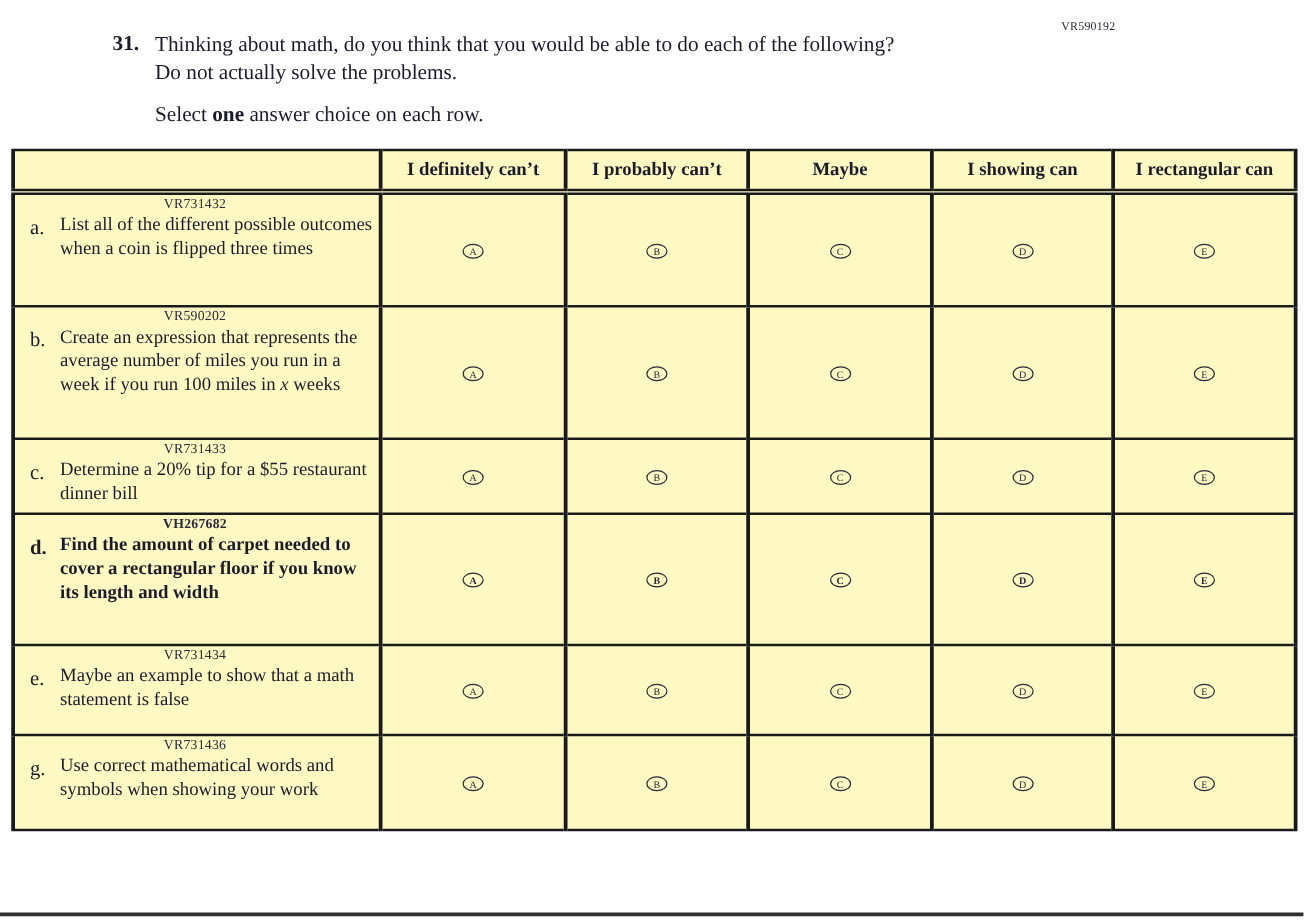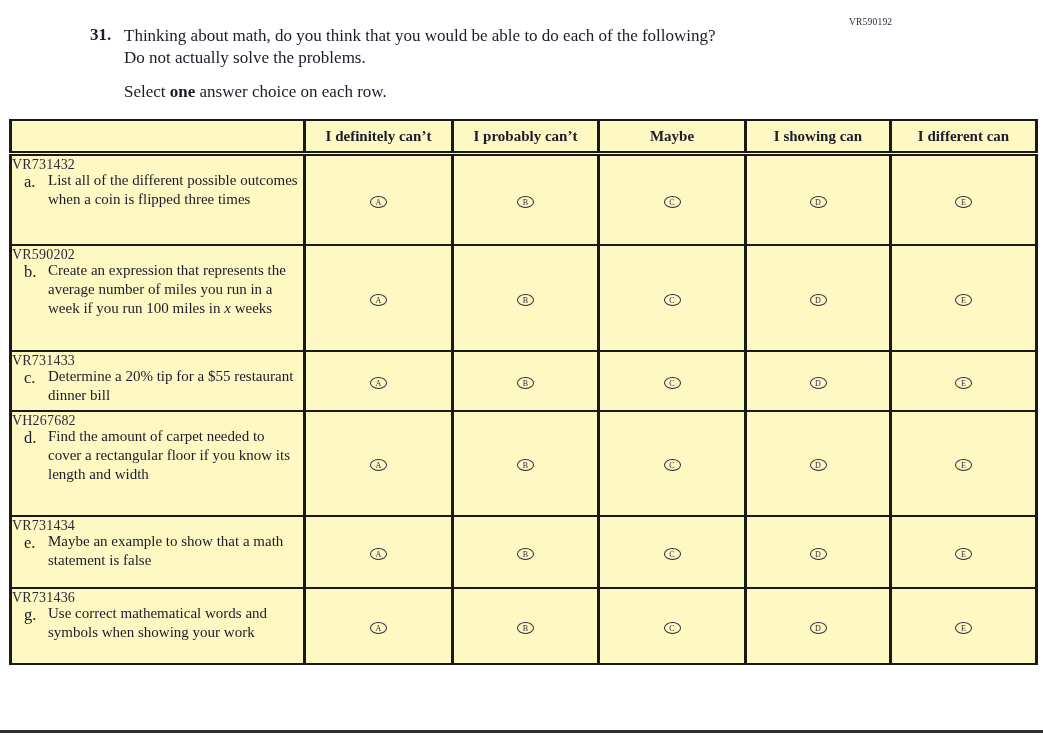--- a/index.html
+++ b/index.html
@@ -34,21 +34,21 @@
     border-left-width:3px;border-right-width:3px;
     padding:0;background:#fef9c3;
   }
   .grid th{
     font-size:15px;font-weight:bold;text-align:center;
     border-bottom:5px double #1a1a1a;
     height:30px;
   }
   td.stem{vertical-align:top;}
   .code{
-    text-align:left;font-size:14px;color:#2a2a3a;
+    text-align:center;font-size:11px;color:#2a2a3a;
     padding:1px 3px 0 0;height:13px;letter-spacing:.2px;
   }
   .stem-flex{display:flex;padding:1px 2px 4px 12px;}
   .letter{width:24px;flex-shrink:0;font-size:16.5px;line-height:1.28;}
   .stem-text{flex:1;font-size:15px;line-height:1.28;padding-right:2px;}
   td.answer{vertical-align:middle;text-align:center;}
   .bubble{
     display:inline-block;width:17px;height:12px;
     border:1px solid #2a2a3a;border-radius:50%;
     font-size:8px;line-height:12px;text-align:center;
@@ -91,21 +91,21 @@
       <col style="width:145px">
         <col style="width:146px">
     </colgroup>
     <thead>
       <tr>
         <th class="stem-h"></th>
       <th>I definitely can’t</th>
           <th>I probably can’t</th>
           <th>Maybe</th>
           <th>I showing can</th>
-          <th>I different can</th>
+          <th>I rectangular can</th>
         </tr>
     </thead>
     <tbody>
         <tr style="height: 91px;">
     <td class="stem">
       <div class="code">VR731432</div>
       <div class="stem-flex">
         <span class="letter">a.</span>
         <span class="stem-text">List all of the different possible outcomes when a coin is flipped three times</span>
       </div>
@@ -137,21 +137,21 @@
         <span class="letter">c.</span>
         <span class="stem-text">Determine a 20% tip for a $55 restaurant dinner bill</span>
       </div>
     </td>
   <td class="answer"><span class="bubble">A</span></td>
           <td class="answer"><span class="bubble">B</span></td>
           <td class="answer"><span class="bubble">C</span></td>
           <td class="answer"><span class="bubble">D</span></td>
           <td class="answer"><span class="bubble">E</span></td>
         </tr>
-        <tr style="height: 105px;">
+        <tr style="height: 105px; font-weight: bold;">
     <td class="stem">
       <div class="code">VH267682</div>
       <div class="stem-flex">
         <span class="letter">d.</span>
         <span class="stem-text">Find the amount of carpet needed to cover a rectangular floor if you know its length and width</span>
       </div>
     </td>
   <td class="answer"><span class="bubble">A</span></td>
           <td class="answer"><span class="bubble">B</span></td>
           <td class="answer"><span class="bubble">C</span></td>

